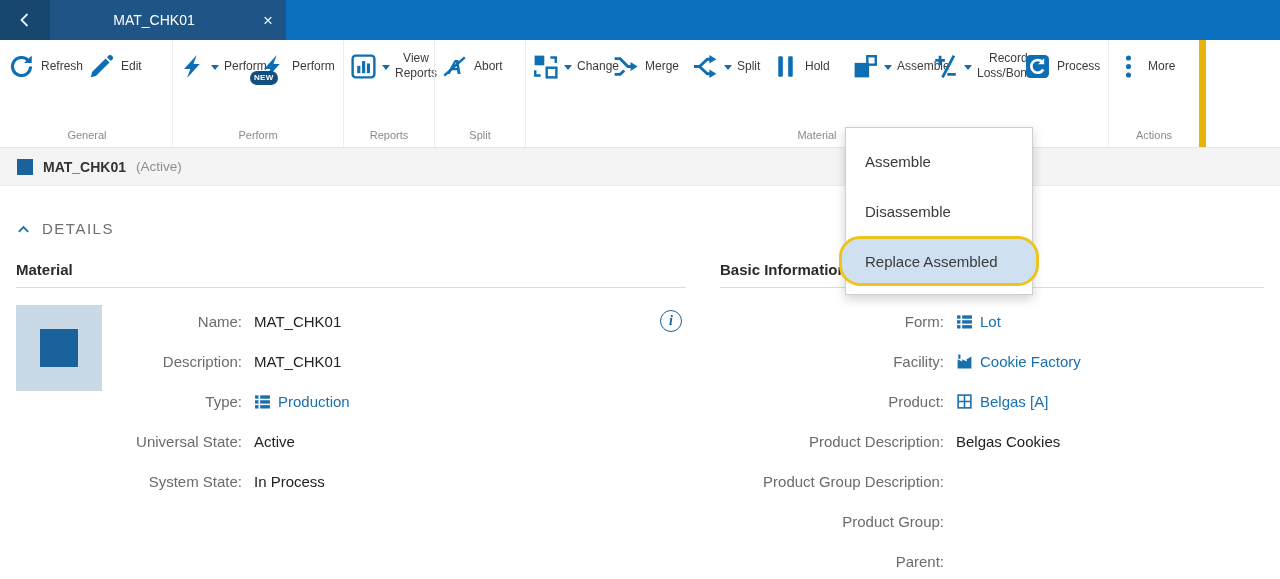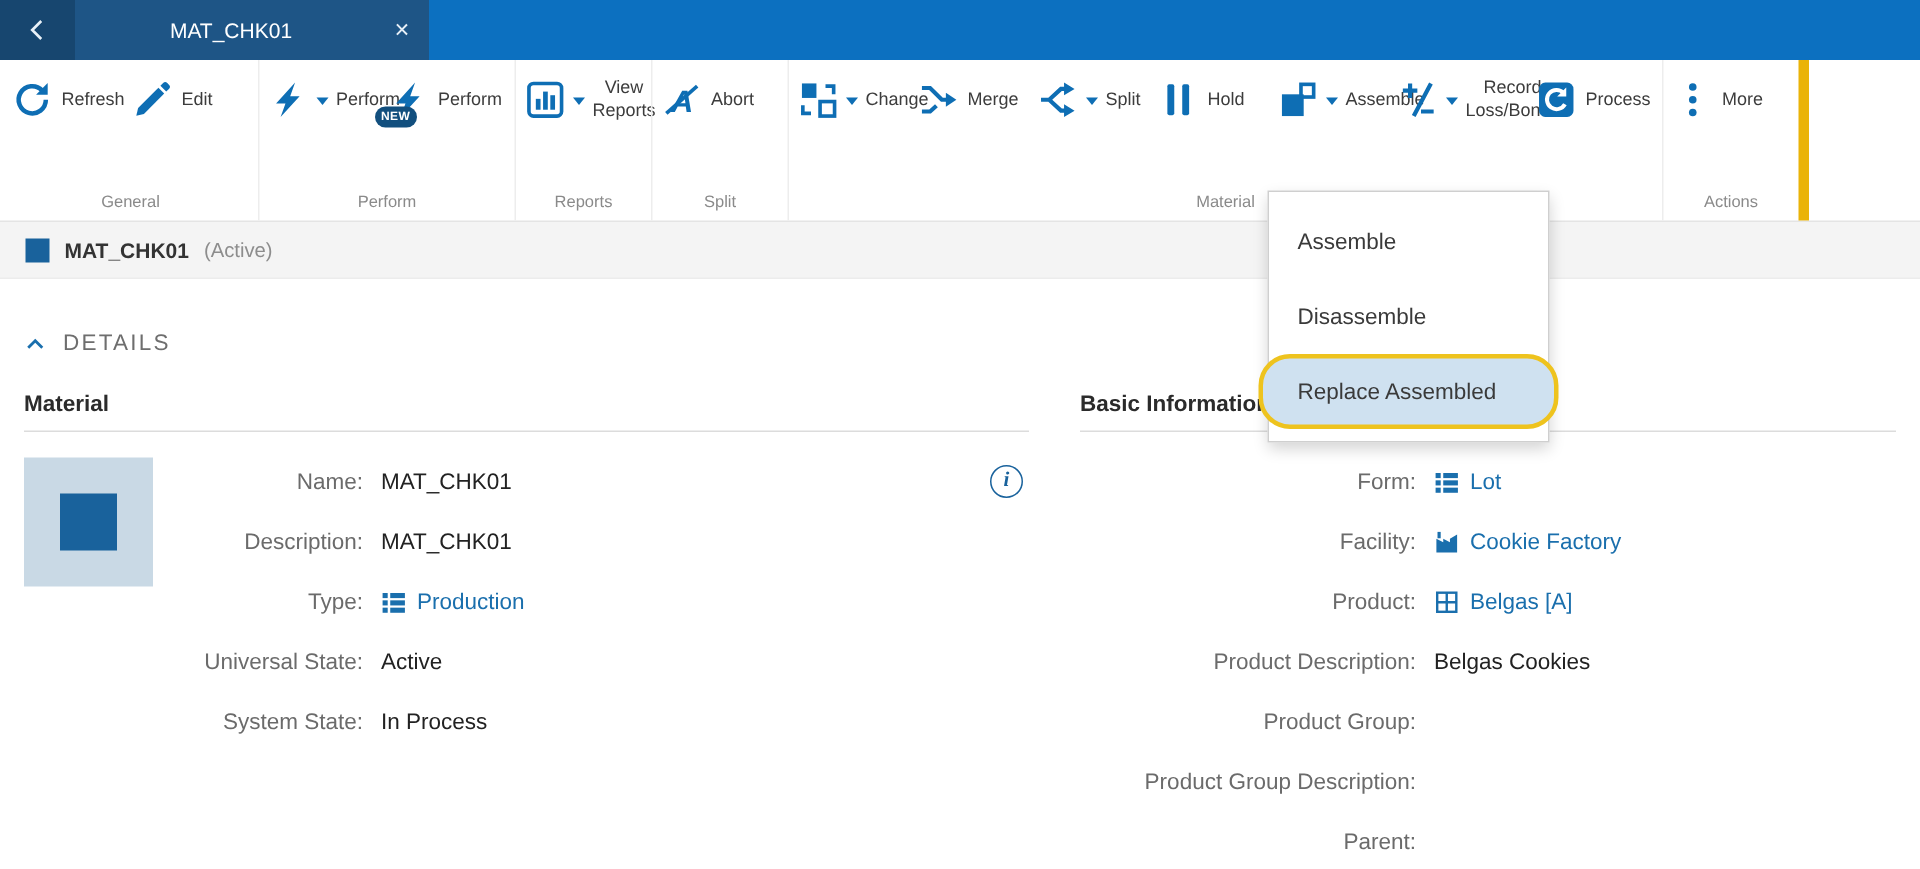--- a/index.html
+++ b/index.html
@@ -375,25 +375,25 @@
                   </g>
                 </svg>
               <span class="link">Belgas [A]</span>
             </span>
           </div>
           <div class="frow">
             <span class="flabel">Product Description:</span>
             <span class="fvalue">Belgas Cookies</span>
           </div>
           <div class="frow">
+            <span class="flabel">Product Group Description:</span>
+            <span class="fvalue"></span>
+          </div>
+          <div class="frow">
             <span class="flabel">Product Group:</span>
-            <span class="fvalue"></span>
-          </div>
-          <div class="frow">
-            <span class="flabel">Product Group Description:</span>
             <span class="fvalue"></span>
           </div>
           <div class="frow">
             <span class="flabel">Parent:</span>
             <span class="fvalue"></span>
           </div>
         </div>
       </section>
 
     </div>

